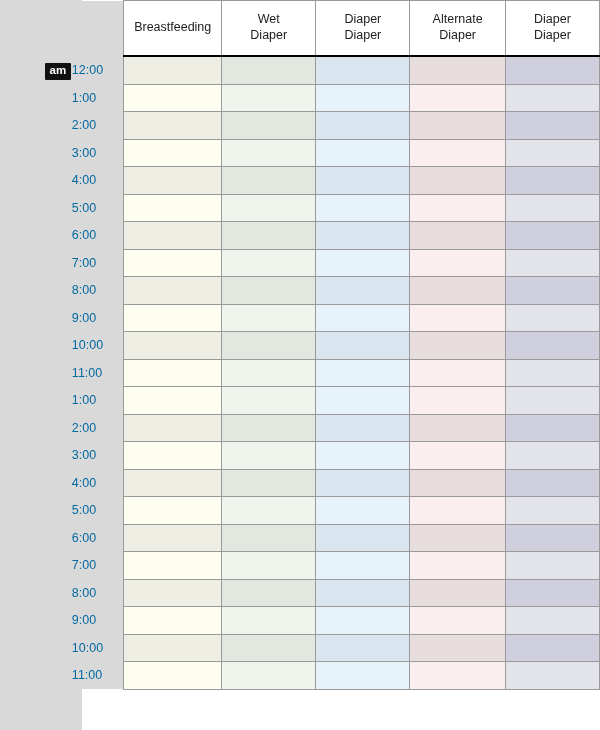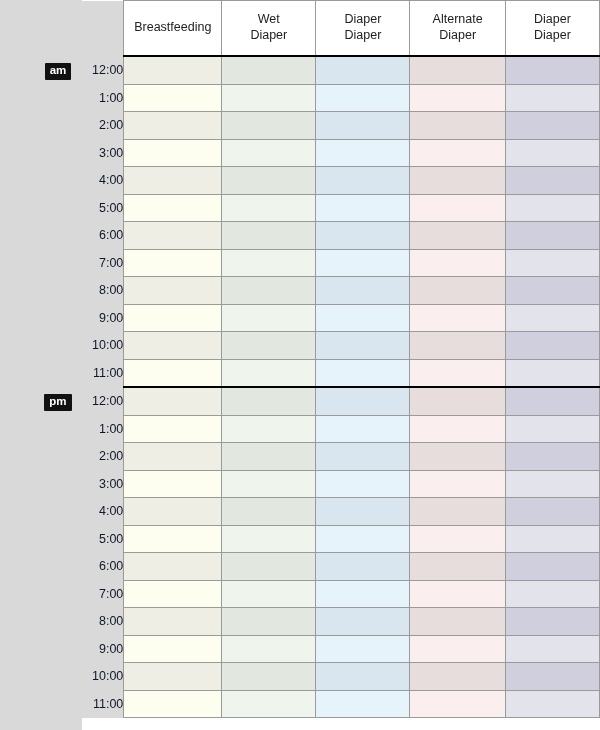--- a/index.html
+++ b/index.html
@@ -75,24 +75,23 @@
     background: #111111;
     color: #ffffff;
     font-size: 11.5px;
     font-weight: bold;
     padding: 2px 5px 3px 5px;
     line-height: 1;
     border-radius: 1px;
   }
   td.timelbl {
     background: #d9d9d9;
-    text-align: right;
     padding-right: 7px;
     font-size: 12.5px;
-    color: #0f172a;
+    color: #0369a1;
     vertical-align: middle;
     height: 26.5px;
     white-space: nowrap;
   }
   td.cell {
     border: 1px solid #9a9a9a;
     height: 26.5px;
   }
   tr.midnight td.cell,
   tr.midnight th.colhead {
@@ -235,29 +234,20 @@
         </tr>
         <tr>
           <td class="ampm"></td>
           <td class="timelbl">11:00</td>
           <td class="cell" style="background: rgb(253, 253, 240);"></td>
           <td class="cell" style="background: rgb(239, 244, 236);"></td>
           <td class="cell" style="background: rgb(231, 243, 251);"></td>
           <td class="cell" style="background: rgb(251, 238, 238);"></td>
           <td class="cell" style="background: rgb(227, 227, 236);"></td>
         </tr>
-        <tr class="noon">
-          <td class="ampm"><span class="ampm-badge">pm</span></td>
-          <td class="timelbl">12:00</td>
-          <td class="cell" style="background: rgb(238, 238, 228);"></td>
-          <td class="cell" style="background: rgb(226, 232, 224);"></td>
-          <td class="cell" style="background: rgb(217, 230, 239);"></td>
-          <td class="cell" style="background: rgb(232, 221, 221);"></td>
-          <td class="cell" style="background: rgb(207, 207, 221);"></td>
-        </tr>
         <tr>
           <td class="ampm"></td>
           <td class="timelbl">1:00</td>
           <td class="cell" style="background: rgb(253, 253, 240);"></td>
           <td class="cell" style="background: rgb(239, 244, 236);"></td>
           <td class="cell" style="background: rgb(231, 243, 251);"></td>
           <td class="cell" style="background: rgb(251, 238, 238);"></td>
           <td class="cell" style="background: rgb(227, 227, 236);"></td>
         </tr>
         <tr>

